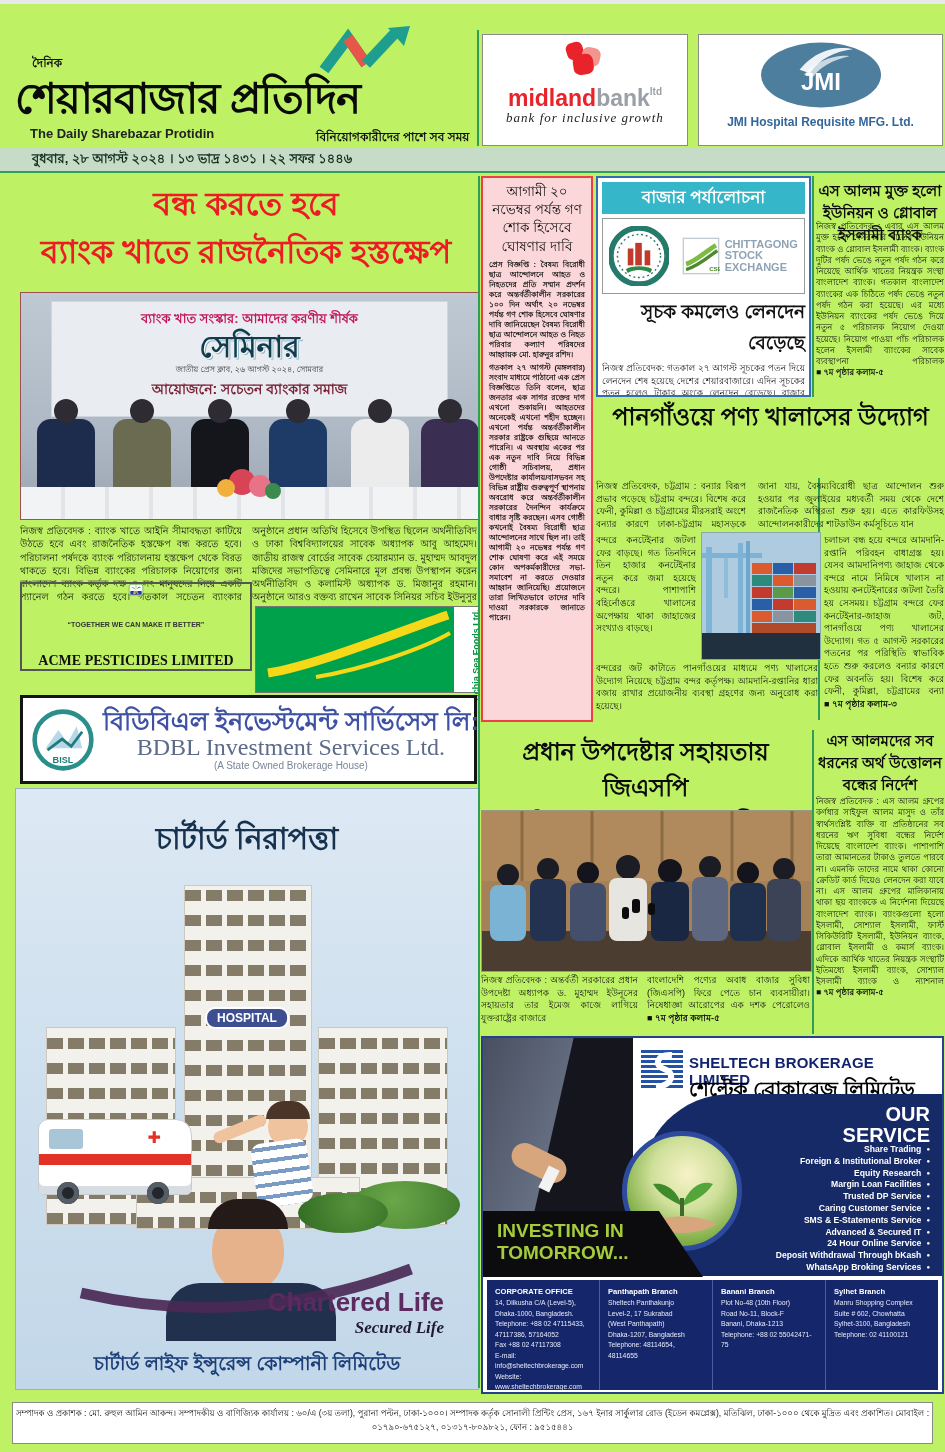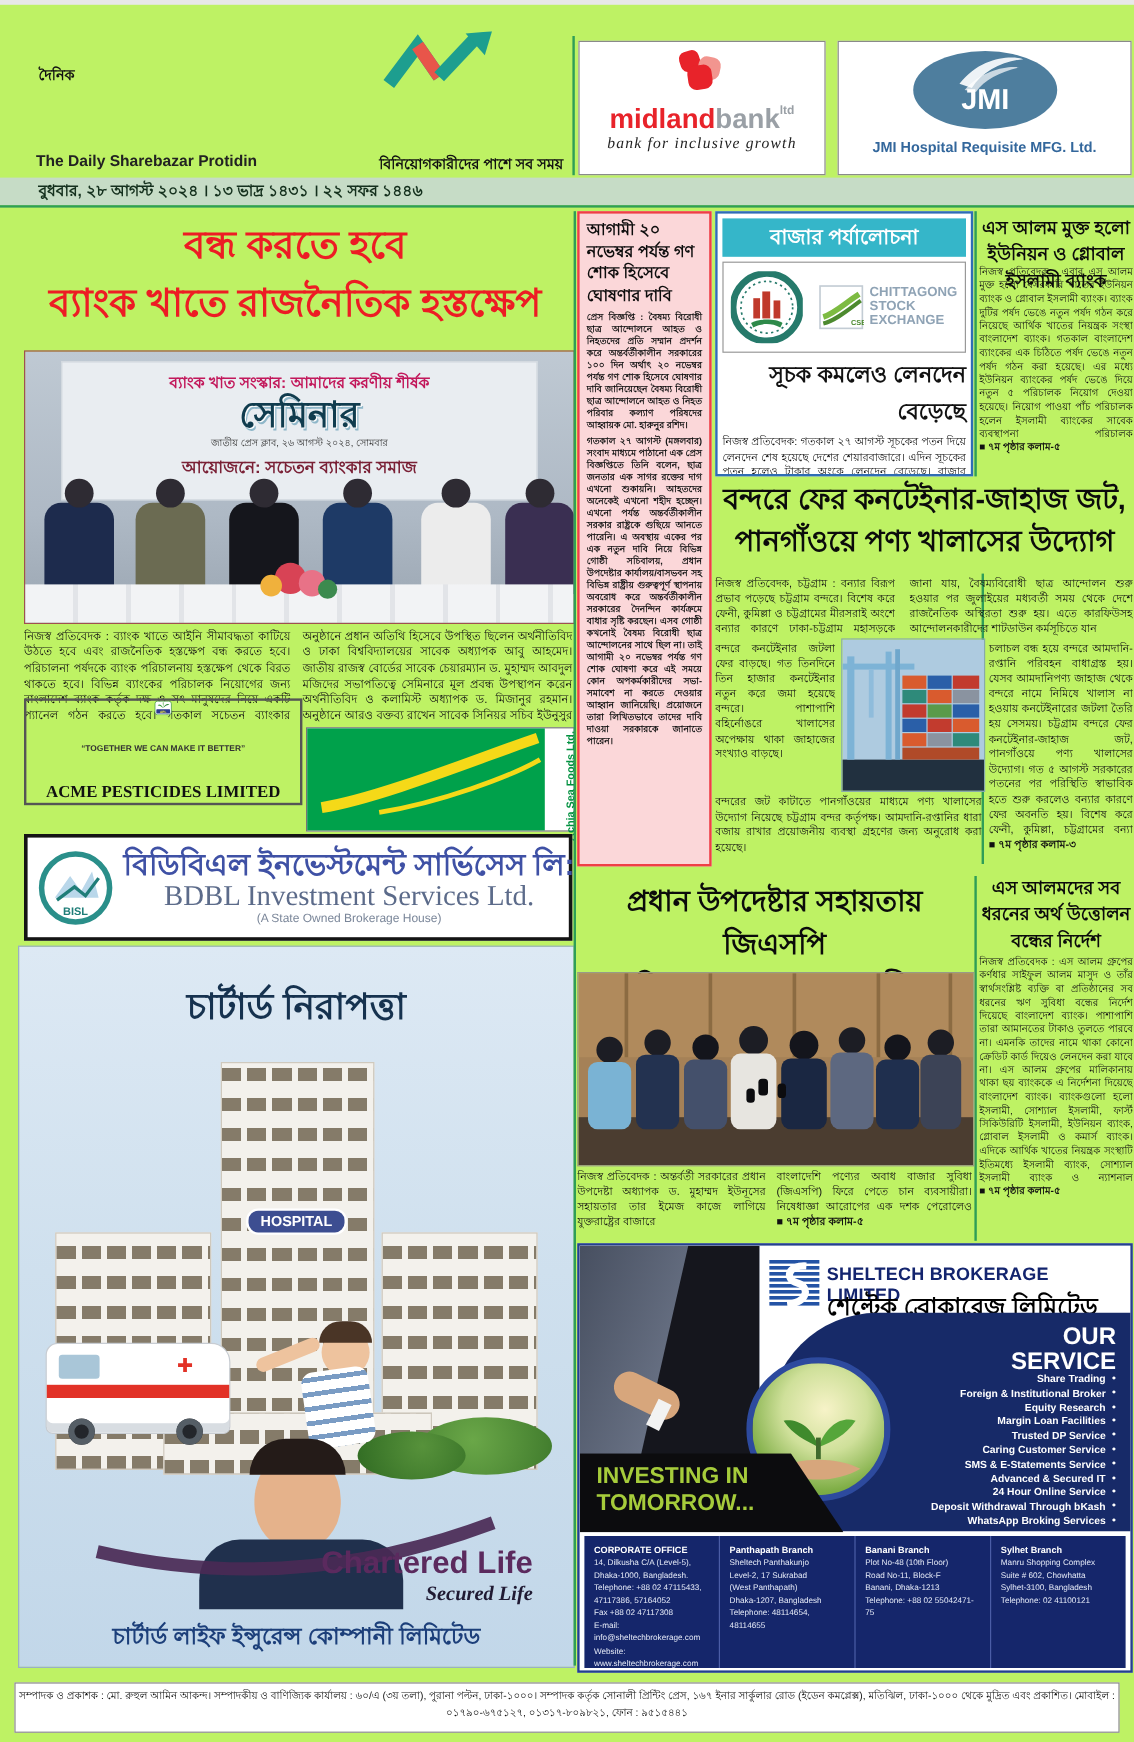--- a/index.html
+++ b/index.html
@@ -71,21 +71,21 @@
   .amb-wind{position:absolute;left:10px;top:9px;width:34px;height:20px;background:#a9c6d8;border-radius:3px;}
   .amb-cross{position:absolute;right:30px;top:8px;color:#e23227;font-size:16px;font-weight:bold;}
   .wheel{position:absolute;bottom:-10px;width:22px;height:22px;border-radius:50%;background:#23262b;box-shadow:inset 0 0 0 5px #555e66;}
   .bush{position:absolute;border-radius:50%;}
   .brand1{font-size:26px;font-weight:800;color:#5b2a5e;}
   .brand2{font-family:"Liberation Serif","DejaVu Serif",serif;font-style:italic;font-size:17px;font-weight:bold;color:#201a33;}
   .chart-co{font-size:19px;font-weight:800;color:#1c3f7a;}
 
   
   .pink{background:#fbd7d9;border:2px solid #ef3f46;box-sizing:border-box;padding:5px 6px;overflow:hidden;}
-  .pink-t{font-size:13.5px;font-weight:bold;text-align:left;line-height:1.35;color:#0d0d0d;margin-bottom:4px;}
+  .pink-t{font-size:13.5px;font-weight:normal;text-align:center;line-height:1.35;color:#0d0d0d;margin-bottom:4px;}
   .pink-b{font-size:7.6px;line-height:1.32;text-align:justify;color:#141414;font-weight:bold;}
 
   
   .market{border:2px solid #2f6db5;box-sizing:border-box;padding:4px;overflow:hidden;background:#fff;}
   .mk-head{background:#35b6c9;color:#fff;font-weight:bold;font-size:17px;text-align:center;padding:2px 0;}
   .mk-logos{border:1px solid #999;margin-top:4px;height:74px;display:flex;align-items:center;justify-content:space-around;background:#fff;}
   .mk-hl{font-size:18.5px;font-weight:bold;text-align:right;margin:4px 0 2px;}
   .cse-txt{font-size:11px;font-weight:800;color:#8fa3b5;line-height:1.02;}
 
   
@@ -122,20 +122,21 @@
 
 <div class="page">
 
   <div class="abs m-daily" style="left:32px;top:50px;">দৈনিক</div>
   <svg class="abs" style="left:318px;top:22px;" width="96" height="60" viewBox="0 0 96 60">
     <polyline points="6,44 30,12 48,38" fill="none" stroke="#1d9e8f" stroke-width="11"></polyline>
     <polyline points="30,12 48,38" fill="none" stroke="#e8554a" stroke-width="11"></polyline>
     <polyline points="48,38 78,6" fill="none" stroke="#1d9e8f" stroke-width="11"></polyline>
     <polygon points="70,2 92,0 86,20" fill="#1d9e8f"></polygon>
   </svg>
+  <div class="abs m-title" style="left:15px;top:62px;width:462px;">শেয়ারবাজার প্রতিদিন</div>
   <div class="abs m-en" style="left:30px;top:122px;">The Daily Sharebazar Protidin</div>
   <div class="abs m-tag" style="left:316px;top:124px;">বিনিয়োগকারীদের পাশে সব সময়</div>
   <div class="abs vrule" style="left:477px;top:26px;height:116px;"></div>
 
   <div class="abs adbox" style="left:482px;top:30px;width:206px;height:112px;text-align:center;">
     <svg width="70" height="44" viewBox="0 0 80 52" style="margin-top:4px;">
       <rect x="18" y="4" width="20" height="20" rx="7" fill="#e8232a" transform="rotate(-18 28 14)"></rect>
       <rect x="36" y="10" width="22" height="22" rx="8" fill="#f2958f" transform="rotate(12 47 21)"></rect>
       <rect x="26" y="18" width="24" height="24" rx="8" fill="#e8232a" transform="rotate(-8 38 30)"></rect>
     </svg>
@@ -302,21 +303,20 @@
     </div>
   </div>
 
   <div class="abs hl" style="left:816px;top:176px;width:128px;font-size:15px;line-height:1.45;">এস আলম মুক্ত হলো ইউনিয়ন ও গ্লোবাল ইসলামী ব্যাংক</div>
   <div class="abs art" style="left:816px;top:217px;width:128px;height:168px;font-size:8.4px;line-height:1.34;">
     <span>নিজস্ব প্রতিবেদক : এবার এস আলম মুক্ত হলো বেসরকারি খাতের ইউনিয়ন ব্যাংক ও গ্লোবাল ইসলামী ব্যাংক। ব্যাংক দুটির পর্ষদ ভেঙে নতুন পর্ষদ গঠন করে নিয়েছে আর্থিক খাতের নিয়ন্ত্রক সংস্থা বাংলাদেশ ব্যাংক। গতকাল বাংলাদেশ ব্যাংকের এক চিঠিতে পর্ষদ ভেঙে নতুন পর্ষদ গঠন করা হয়েছে। এর মধ্যে ইউনিয়ন ব্যাংকের পর্ষদ ভেঙে দিয়ে নতুন ৫ পরিচালক নিয়োগ দেওয়া হয়েছে। নিয়োগ পাওয়া পাঁচ পরিচালক হলেন ইসলামী ব্যাংকের সাবেক ব্যবস্থাপনা পরিচালক</span>
     <span class="jump">■ ৭ম পৃষ্ঠার কলাম-৫</span>
   </div>
 
   <div class="abs hl" style="left:596px;top:396px;width:349px;font-size:24px;line-height:1.45;">
-    <div>বন্দরে ফের কনটেইনার-জাহাজ জট,</div>
     <div>পানগাঁওয়ে পণ্য খালাসের উদ্যোগ</div>
   </div>
   <div class="abs art" style="left:596px;top:476px;width:150px;height:50px;">নিজস্ব প্রতিবেদক, চট্টগ্রাম : বন্যার বিরূপ প্রভাব পড়েছে চট্টগ্রাম বন্দরে। বিশেষ করে ফেনী, কুমিল্লা ও চট্টগ্রামের মীরসরাই অংশে বন্যার কারণে ঢাকা-চট্টগ্রাম মহাসড়কে যানবাহন চলাচল বন্ধ থাকায়</div>
   <div class="abs art" style="left:758px;top:476px;width:186px;height:50px;">জানা যায়, বৈষম্যবিরোধী ছাত্র আন্দোলন শুরু হওয়ার পর জুলাইয়ের মধ্যবর্তী সময় থেকে দেশে রাজনৈতিক অস্থিরতা শুরু হয়। এতে কারফিউসহ আন্দোলনকারীদের শাটডাউন কর্মসূচিতে যান</div>
   <div class="abs art" style="left:596px;top:530px;width:100px;height:124px;">বন্দরে কনটেইনার জটলা ফের বাড়ছে। গত তিনদিনে তিন হাজার কনটেইনার নতুন করে জমা হয়েছে বন্দরে। পাশাপাশি বহির্নোঙরে খালাসের অপেক্ষায় থাকা জাহাজের সংখ্যাও বাড়ছে।</div>
   <div class="abs art" style="left:824px;top:530px;width:120px;height:186px;">
     <span>চলাচল বন্ধ হয়ে বন্দরে আমদানি-রপ্তানি পরিবহন বাধাগ্রস্ত হয়। যেসব আমদানিপণ্য জাহাজ থেকে বন্দরে নামে নিমিষে খালাস না হওয়ায় কনটেইনারের জটলা তৈরি হয় সেসময়। চট্টগ্রাম বন্দরে ফের কনটেইনার-জাহাজ জট, পানগাঁওয়ে পণ্য খালাসের উদ্যোগ। গত ৫ আগস্ট সরকারের পতনের পর পরিস্থিতি স্বাভাবিক হতে শুরু করলেও বন্যার কারণে ফের অবনতি হয়। বিশেষ করে ফেনী, কুমিল্লা, চট্টগ্রামের বন্যা</span>
     <span class="jump">■ ৭ম পৃষ্ঠার কলাম-৩</span>
   </div>
   <div class="abs art" style="left:596px;top:658px;width:222px;height:58px;">বন্দরের জট কাটাতে পানগাঁওয়ের মাধ্যমে পণ্য খালাসের উদ্যোগ নিয়েছে চট্টগ্রাম বন্দর কর্তৃপক্ষ। আমদানি-রপ্তানির ধারা বজায় রাখার প্রয়োজনীয় ব্যবস্থা গ্রহণের জন্য অনুরোধ করা হয়েছে।</div>

